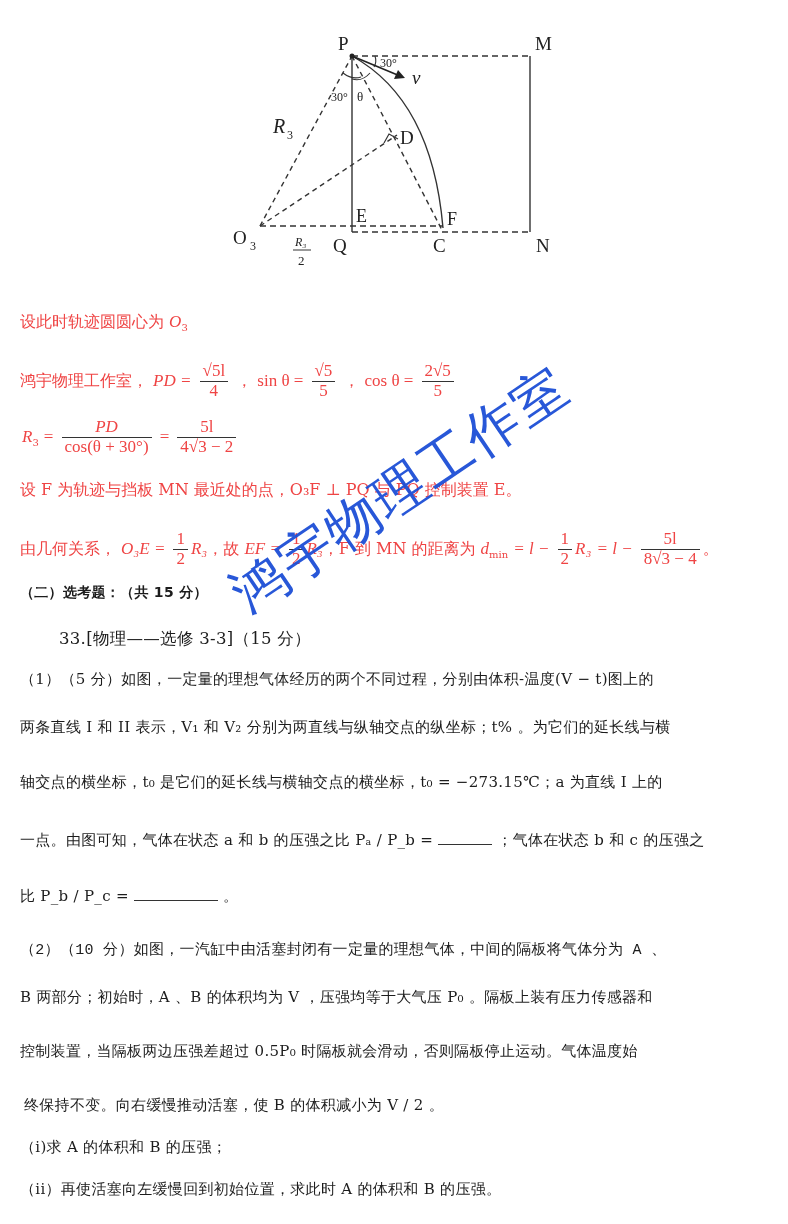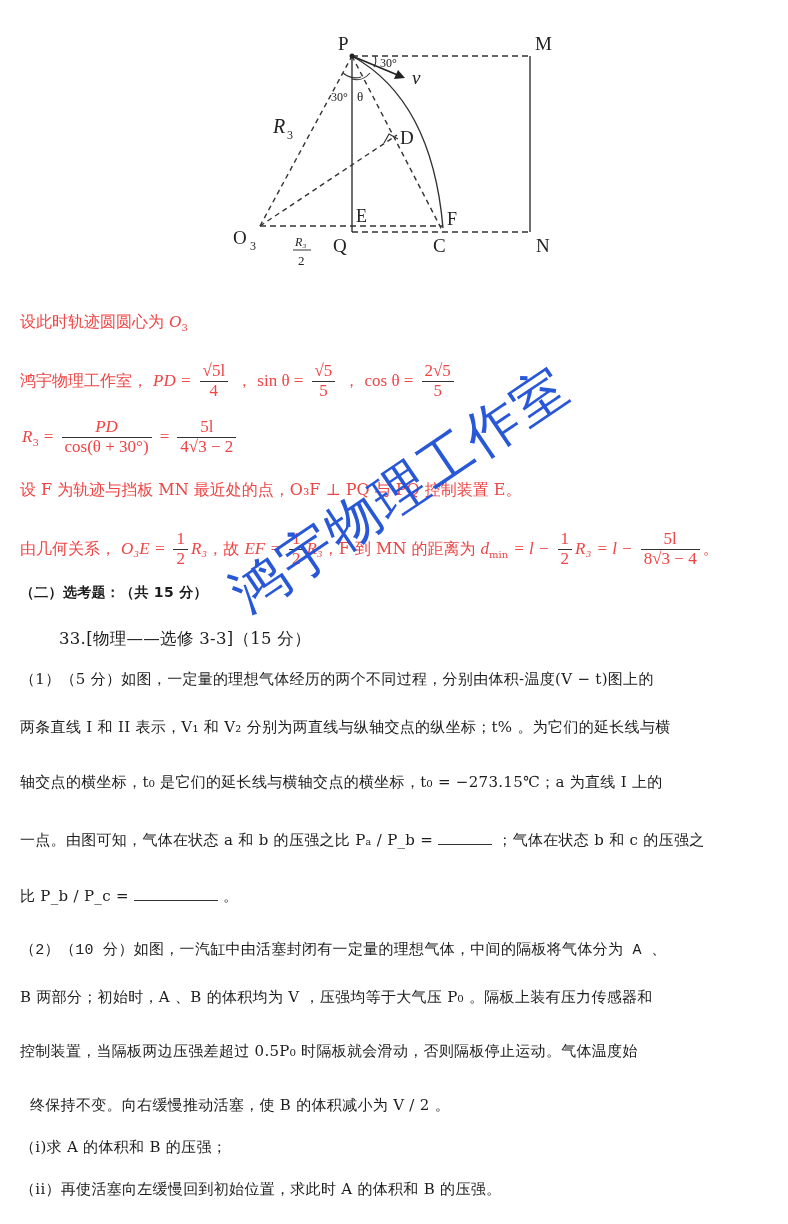--- a/index.html
+++ b/index.html
@@ -131,17 +131,17 @@
 </div>
 <div class="abs big" style="left:20px;top:886px;">
   <span>比 P_b / P_c =</span>
   <span class="blank" style="width:84px;"></span>
   <span>。</span>
 </div>
 
 <div class="abs big" style="left:20px;top:940px;font-family:Liberation Mono, monospace;">（2）（10 分）如图，一汽缸中由活塞封闭有一定量的理想气体，中间的隔板将气体分为 A 、</div>
 <div class="abs big" style="left:20px;top:988px;">B 两部分；初始时，A 、B 的体积均为 V ，压强均等于大气压 P₀ 。隔板上装有压力传感器和</div>
 <div class="abs big" style="left:20px;top:1042px;">控制装置，当隔板两边压强差超过 0.5P₀ 时隔板就会滑动，否则隔板停止运动。气体温度始</div>
-<div class="abs big" style="left:30px;top:1096px;">终保持不变。向右缓慢推动活塞，使 B 的体积减小为 V / 2 。</div>
+<div class="abs big" style="left:24px;top:1096px;">终保持不变。向右缓慢推动活塞，使 B 的体积减小为 V / 2 。</div>
 <div class="abs big" style="left:20px;top:1138px;">（i)求 A 的体积和 B 的压强；</div>
 <div class="abs big" style="left:20px;top:1180px;">（ii）再使活塞向左缓慢回到初始位置，求此时 A 的体积和 B 的压强。</div>
 
 <div class="watermark">鸿宇物理工作室</div>
 
 </body></html>

